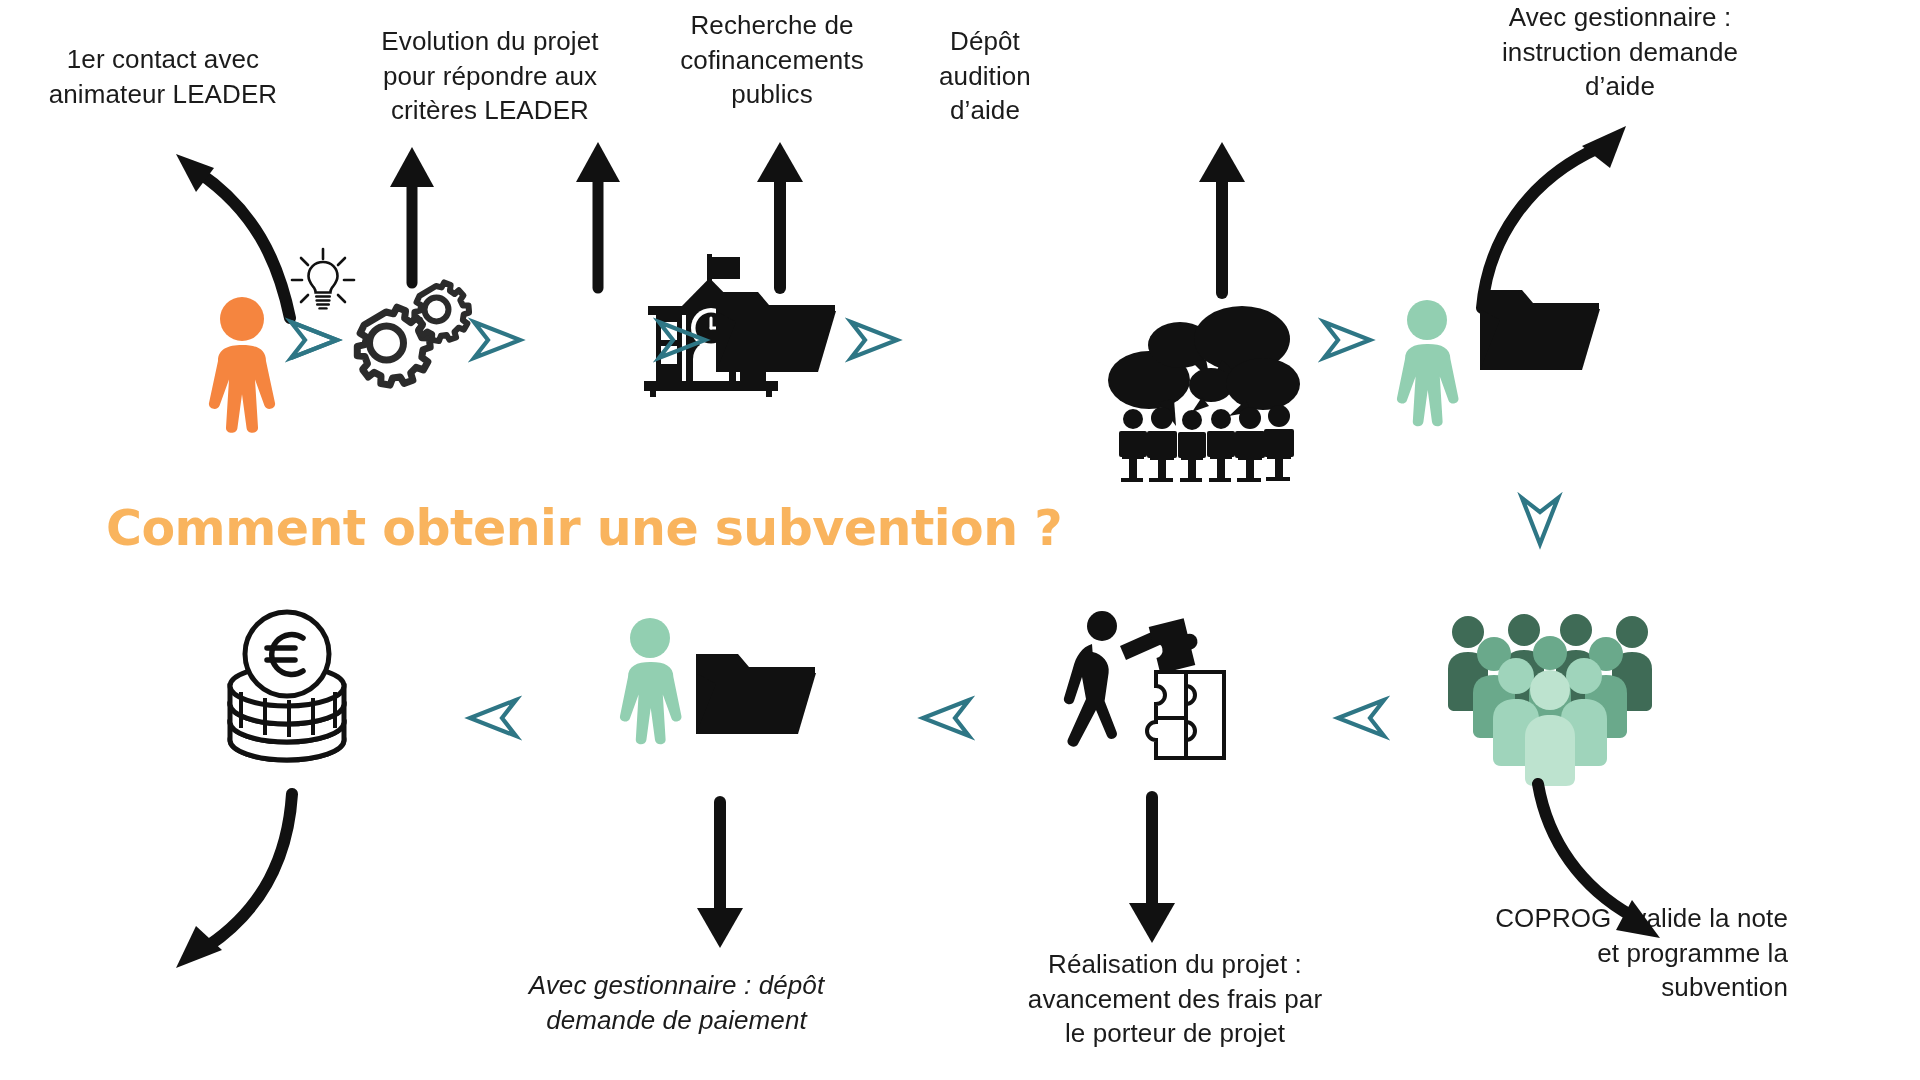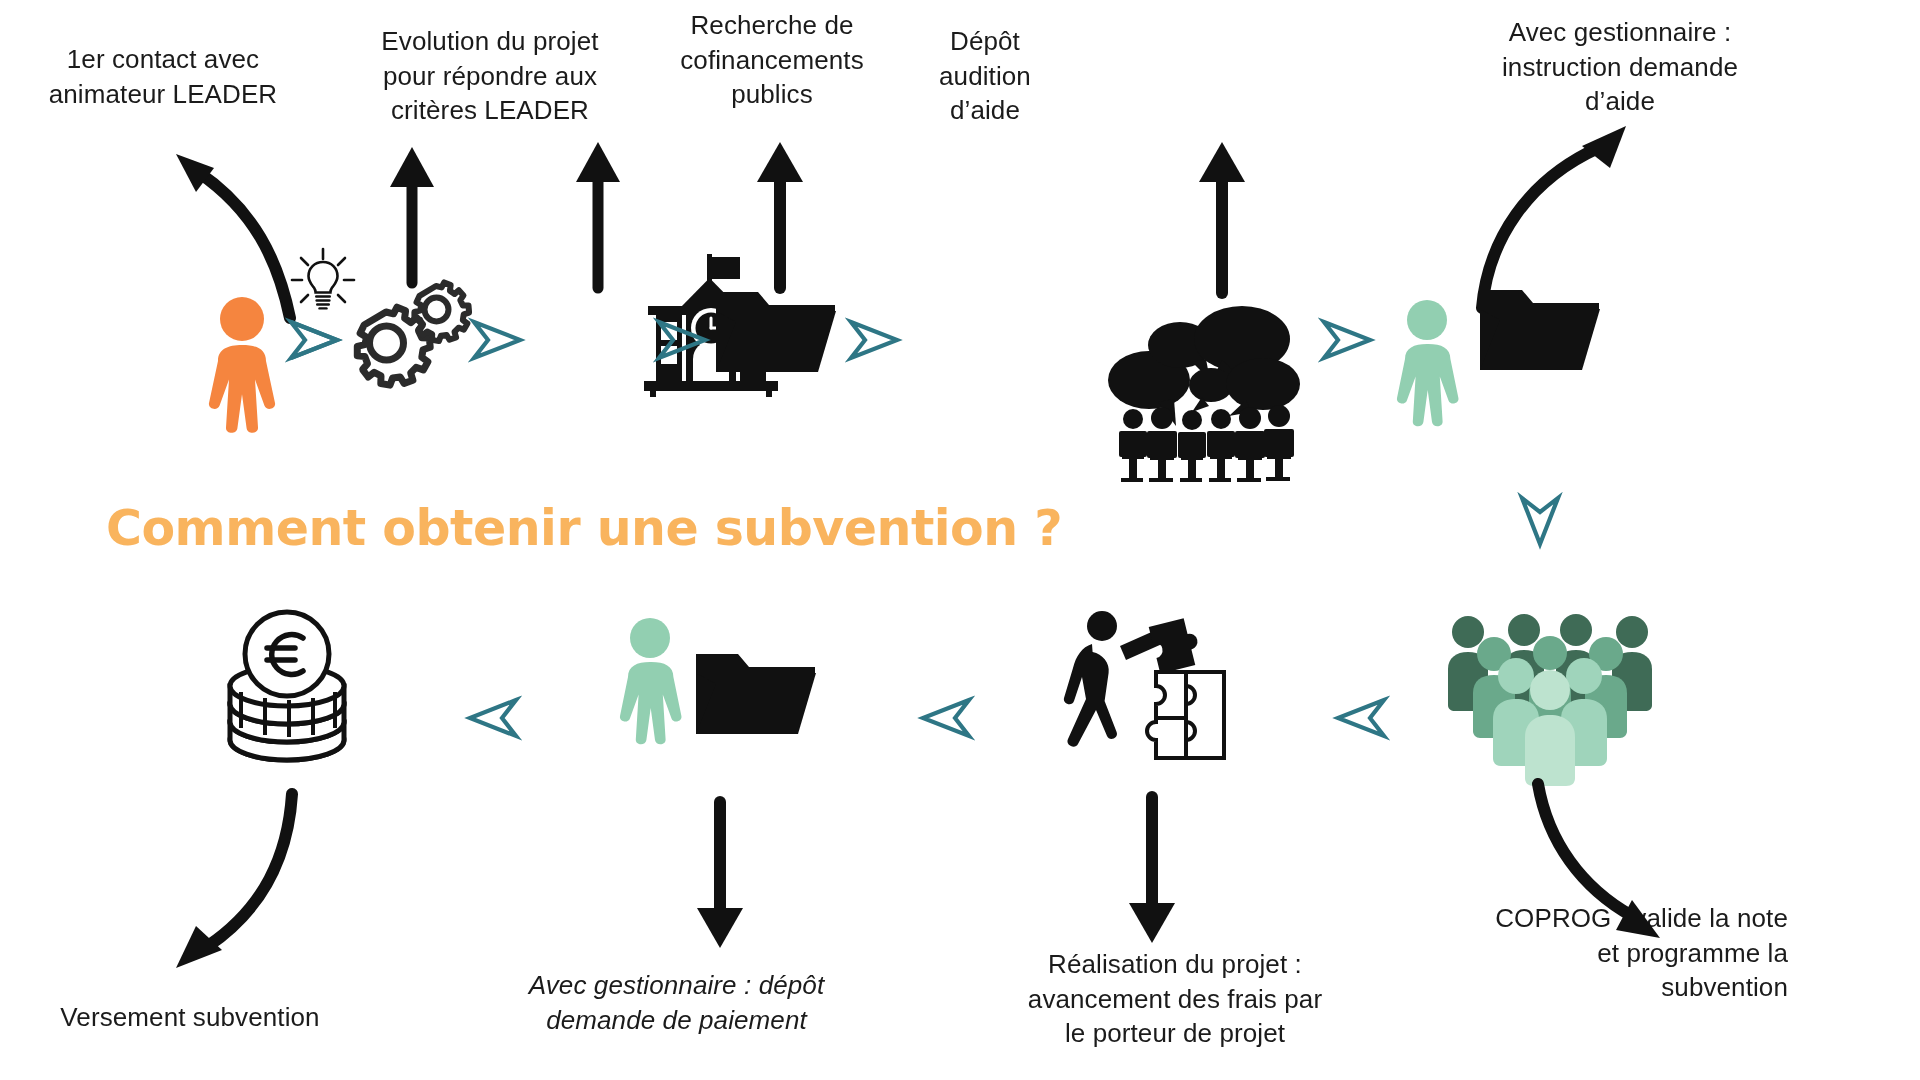--- a/index.html
+++ b/index.html
@@ -58,36 +58,35 @@
 
   <div class="label" style="left:652px;top:8px;width:240px;">Recherche de
 cofinancements
 publics</div>
 
   <div class="label" style="left:895px;top:24px;width:180px;">Dépôt
 audition
 d’aide</div>
 
 
-  <div class="label" style="left:1470px;top:15px;width:300px;">Avec gestionnaire :
+  <div class="label" style="left:1470px;top:0;width:300px;">Avec gestionnaire :
 instruction demande
 d’aide</div>
 
   <div class="label" style="left:1478px;top:901px;width:310px;text-align:right;">COPROG : valide la note
 et programme la
 subvention</div>
 
   <div class="label" style="left:1005px;top:947px;width:340px;">Réalisation du projet :
 avancement des frais par
 le porteur de projet</div>
 
   <div class="label" style="left:504px;top:968px;width:345px;font-style:italic;">Avec gestionnaire : dépôt
 demande de paiement</div>
 
-  <div class="label" style="left:30px;top:1000px;width:320px;">Versement subvention</div>
 
   <div class="title" style="left:106px;top:500px;">Comment obtenir une subvention ?</div>
 
   <div class="icon" style="left:288px;top:245px;">
     <svg width="70" height="70" viewBox="0 0 70 70">
       <g stroke="#111" stroke-width="2.6" fill="none" stroke-linecap="round">
         <line x1="35" y1="4" x2="35" y2="14"></line>
         <line x1="13" y1="13" x2="20" y2="20"></line>
         <line x1="57" y1="13" x2="50" y2="20"></line>
         <line x1="4" y1="35" x2="14" y2="35"></line>

